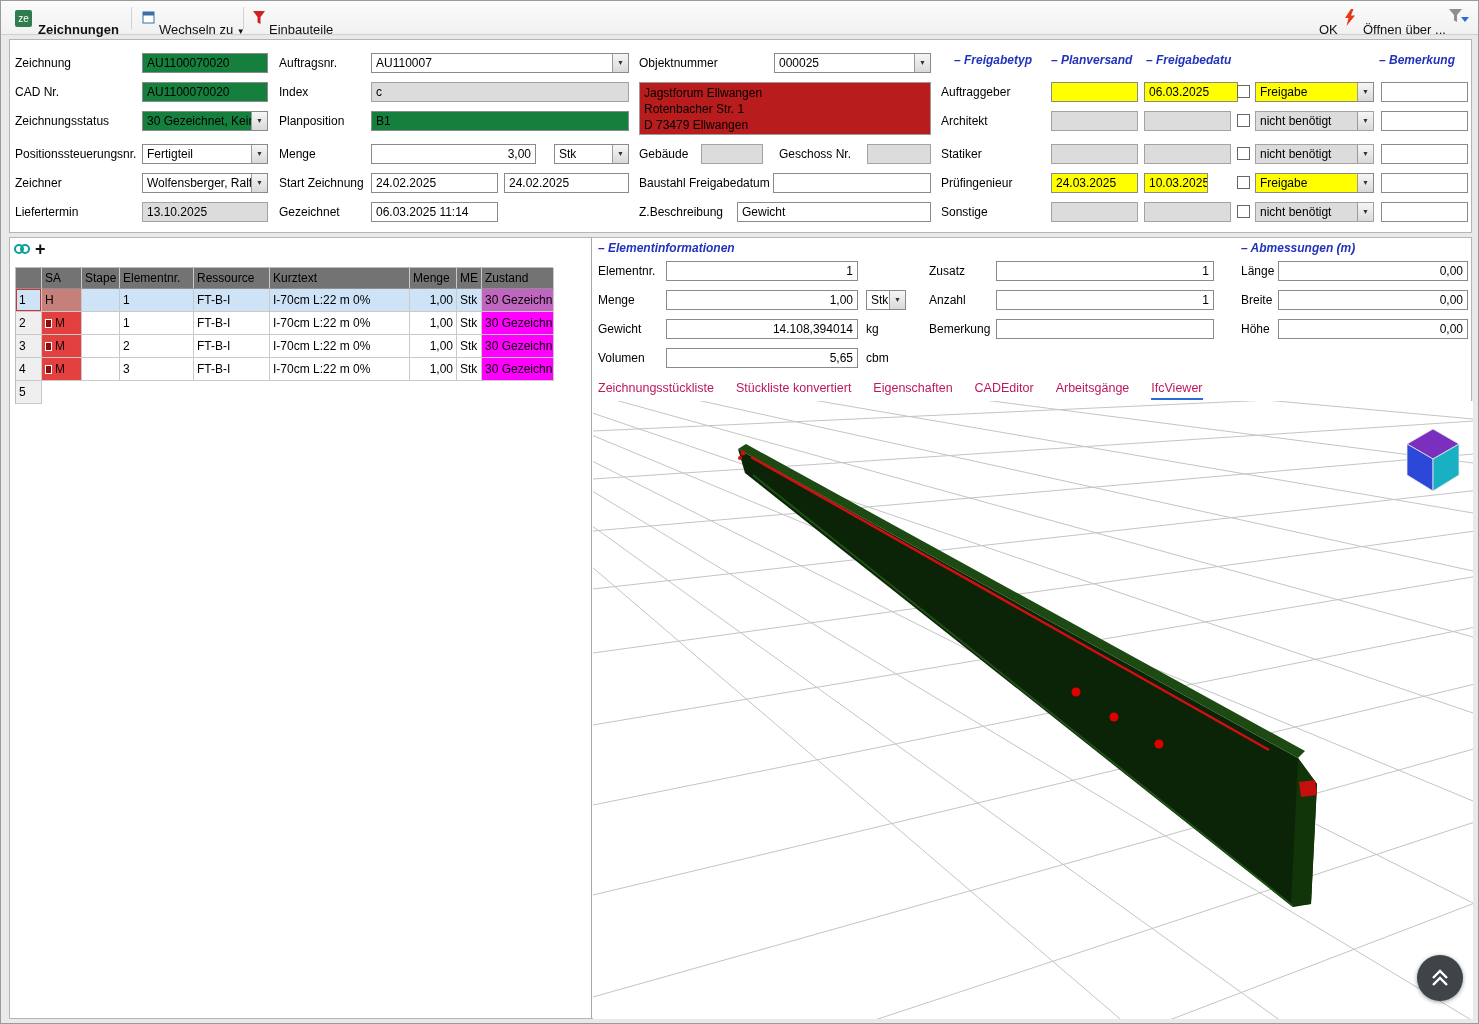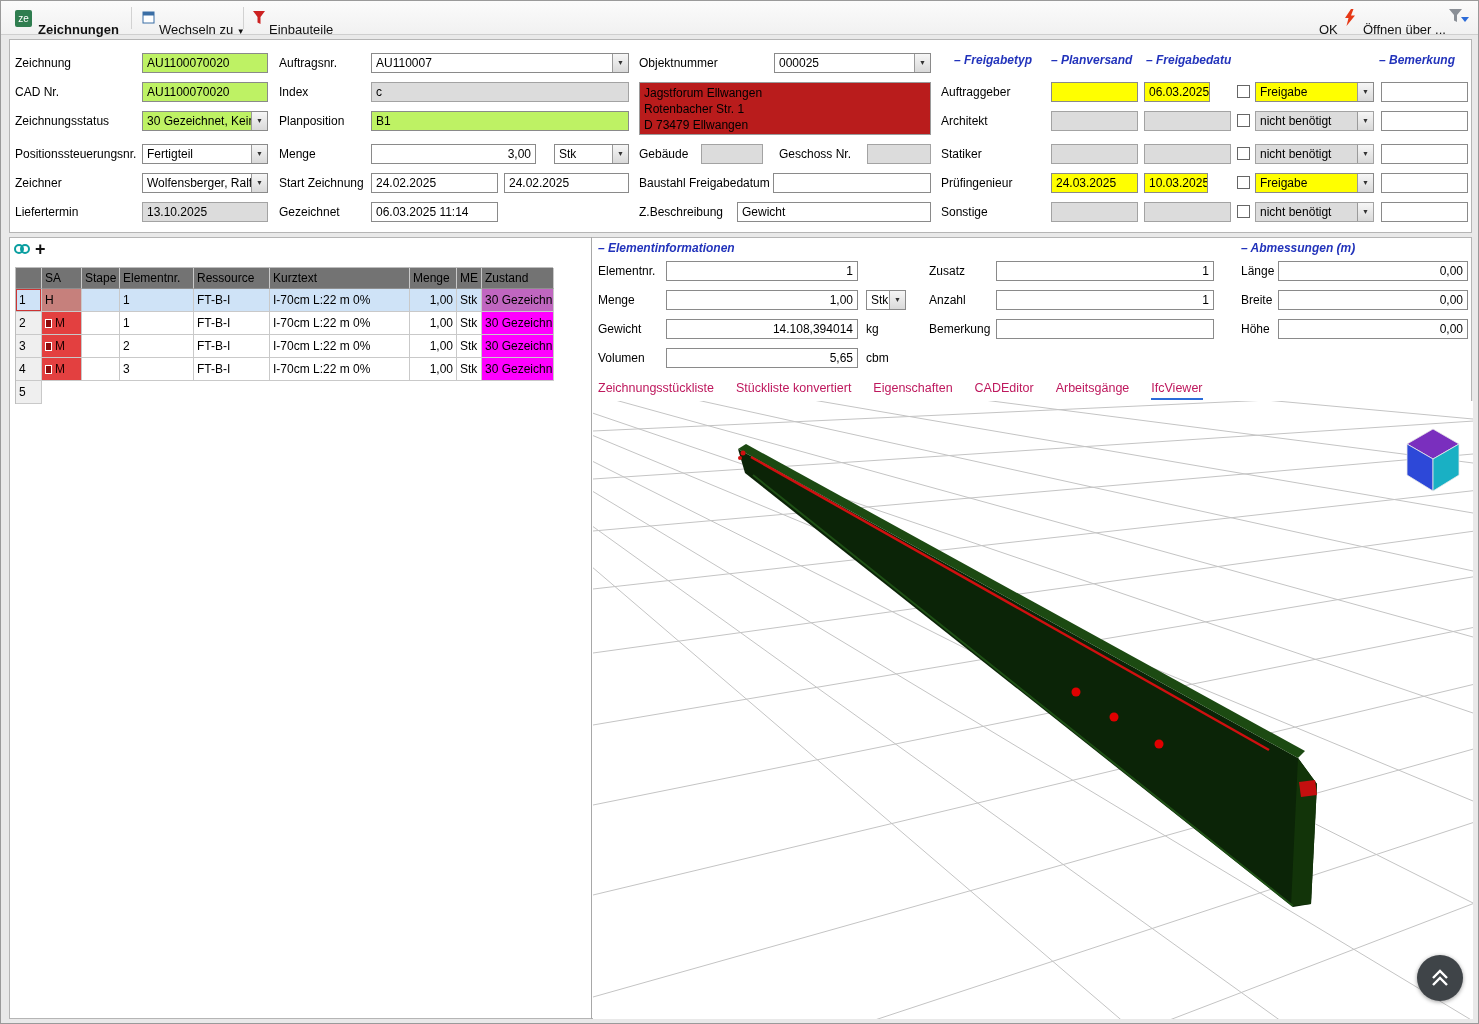--- a/index.html
+++ b/index.html
@@ -13,21 +13,21 @@
   .appicon { position:absolute; left:14px; top:9px; width:17px; height:17px; background:#2f7d4f; color:#fff; font-size:10px; text-align:center; line-height:17px; border-radius:2px; }
 
   
   .form-panel { position:absolute; left:8px; top:38px; width:1463px; height:194px; background:#fff; border:1px solid #b5b5b5; }
   .lower-panel { position:absolute; left:8px; top:236px; width:1463px; height:782px; background:#fff; border:1px solid #b5b5b5; }
   .splitter { position:absolute; left:590px; top:236px; width:1px; height:782px; background:#a8a8a8; }
 
   .lbl { position:absolute; height:20px; line-height:20px; font-size:12px; white-space:nowrap; color:#000; }
   .fld { position:absolute; height:20px; line-height:18px; font-size:12px; border:1px solid #8a8a8a; background:#fff; padding:0 4px; white-space:nowrap; overflow:hidden; }
   .fld.right { text-align:right; }
-  .fld.mag { background:#bef264; }
+  .fld.mag { background:#15803d; }
   .fld.yel { background:#ffff00; }
   .fld.gry { background:#dcdcdc; border-color:#a3a3a3; }
   .combo { padding-right:20px; }
   .cmb { position:absolute; top:0; right:0; width:16px; height:18px; background:linear-gradient(#f6f6f6,#d9d9d9); border-left:1px solid #9a9a9a; text-align:center; font-size:7px; line-height:18px; color:#333; }
   .chk { position:absolute; width:13px; height:13px; border:1px solid #666; background:#fff; }
   .ghdr { position:absolute; color:#2233bb; font-weight:bold; font-style:italic; font-size:12px; white-space:nowrap; }
   .ghdr::before { content:"– "; }
   .addr { position:absolute; border:1px solid #9a9a9a; background:#b91c1c; font-size:12px; line-height:16px; padding:2px 4px; }
 
   
@@ -154,21 +154,21 @@
   <span class="lbl" style="left:638px;top:201px;">Z.Beschreibung</span>
   <div class="fld" style="left:736px;top:201px;width:194px;"><span>Gewicht</span></div>
 
   <span class="ghdr" style="left:953px;top:52px;">Freigabetyp</span>
   <span class="ghdr" style="left:1050px;top:52px;">Planversand</span>
   <span class="ghdr" style="left:1145px;top:52px;">Freigabedatu</span>
   <span class="ghdr" style="left:1378px;top:52px;">Bemerkung</span>
 
   <span class="lbl" style="left:940px;top:81px;">Auftraggeber</span>
   <div class="fld yel" style="left:1050px;top:81px;width:87px;"><span></span></div>
-  <div class="fld yel" style="left:1143px;top:81px;width:66px;"><span>06.03.2025</span></div>
+  <div class="fld yel" style="left:1143px;top:81px;width:94px;"><span>06.03.2025</span></div>
   <div class="chk" style="left:1236px;top:84px;"></div>
   <div class="fld yel combo" style="left:1254px;top:81px;width:119px;"><span>Freigabe</span><span class="cmb">▼</span></div>
   <div class="fld" style="left:1380px;top:81px;width:87px;"><span></span></div>
 
   <span class="lbl" style="left:940px;top:110px;">Architekt</span>
   <div class="fld gry" style="left:1050px;top:110px;width:87px;"><span></span></div>
   <div class="fld gry" style="left:1143px;top:110px;width:87px;"><span></span></div>
   <div class="chk" style="left:1236px;top:113px;"></div>
   <div class="fld gry combo" style="left:1254px;top:110px;width:119px;"><span>nicht benötigt</span><span class="cmb">▼</span></div>
   <div class="fld" style="left:1380px;top:110px;width:87px;"><span></span></div>

